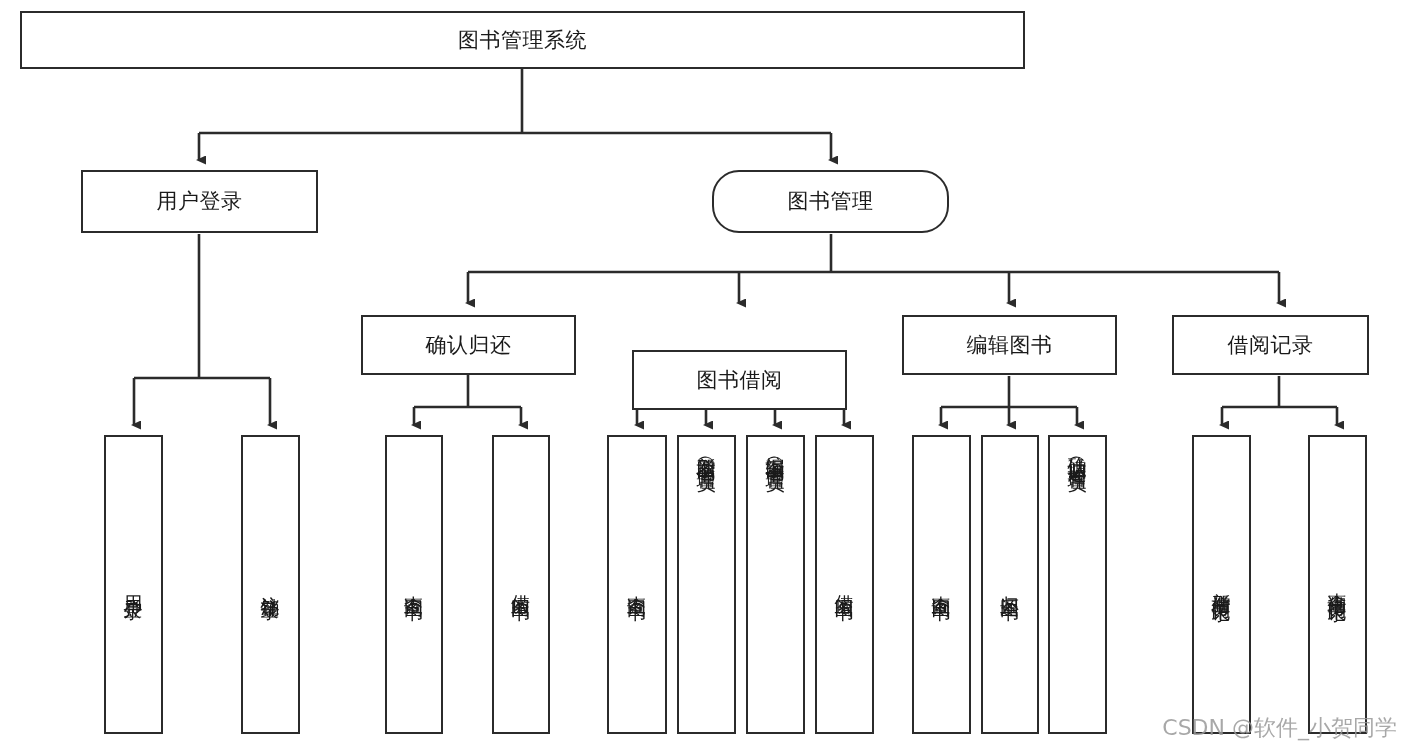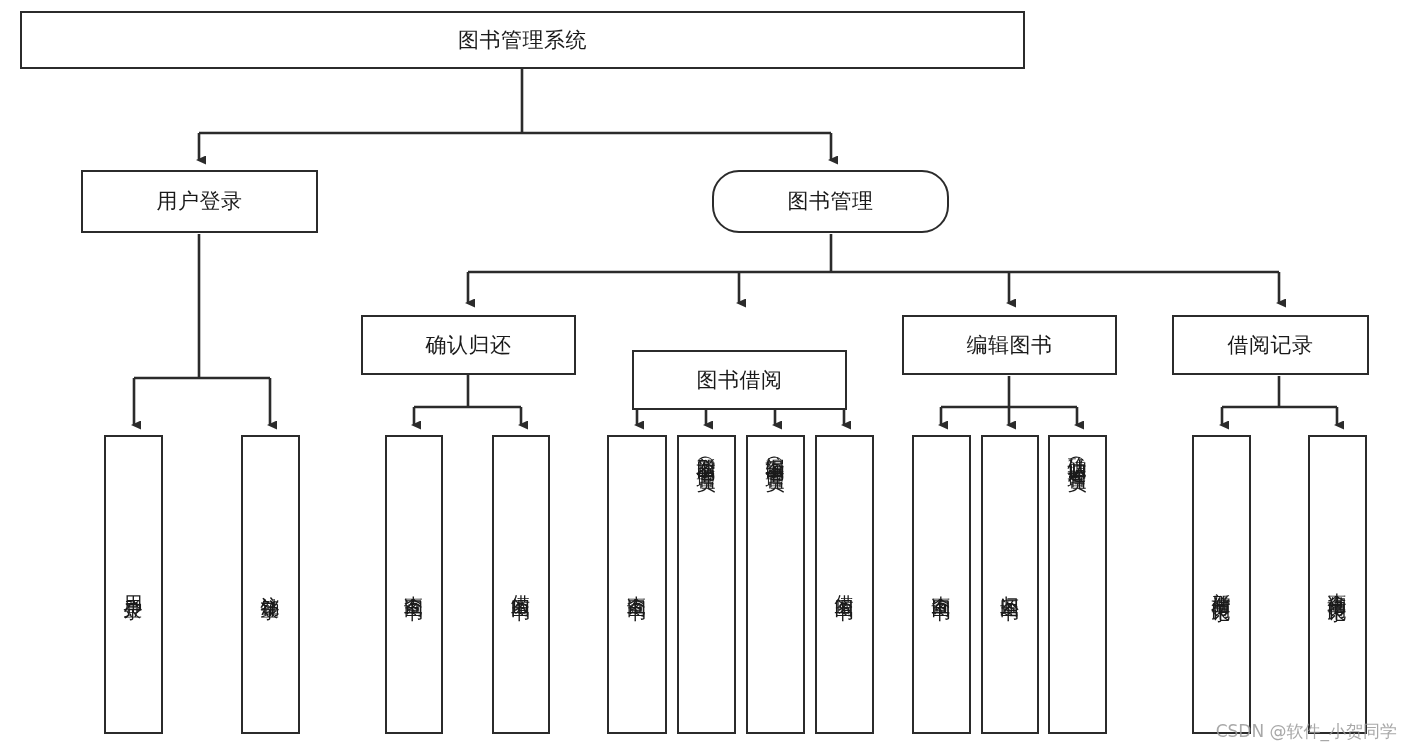--- a/index.html
+++ b/index.html
@@ -65,21 +65,21 @@
     white-space: nowrap;
   }
   .node.vertical.centered {
     align-items: center;
     padding-top: 0;
   }
   .watermark {
     position: absolute;
     right: 8px;
     bottom: 4px;
-    font-size: 17px;
+    font-size: 22px;
     color: #9a9a9a;
     white-space: nowrap;
     opacity: 0.85;
   }
 </style>
 </head>
 <body>
 
 <div id="diagram-root">
 

